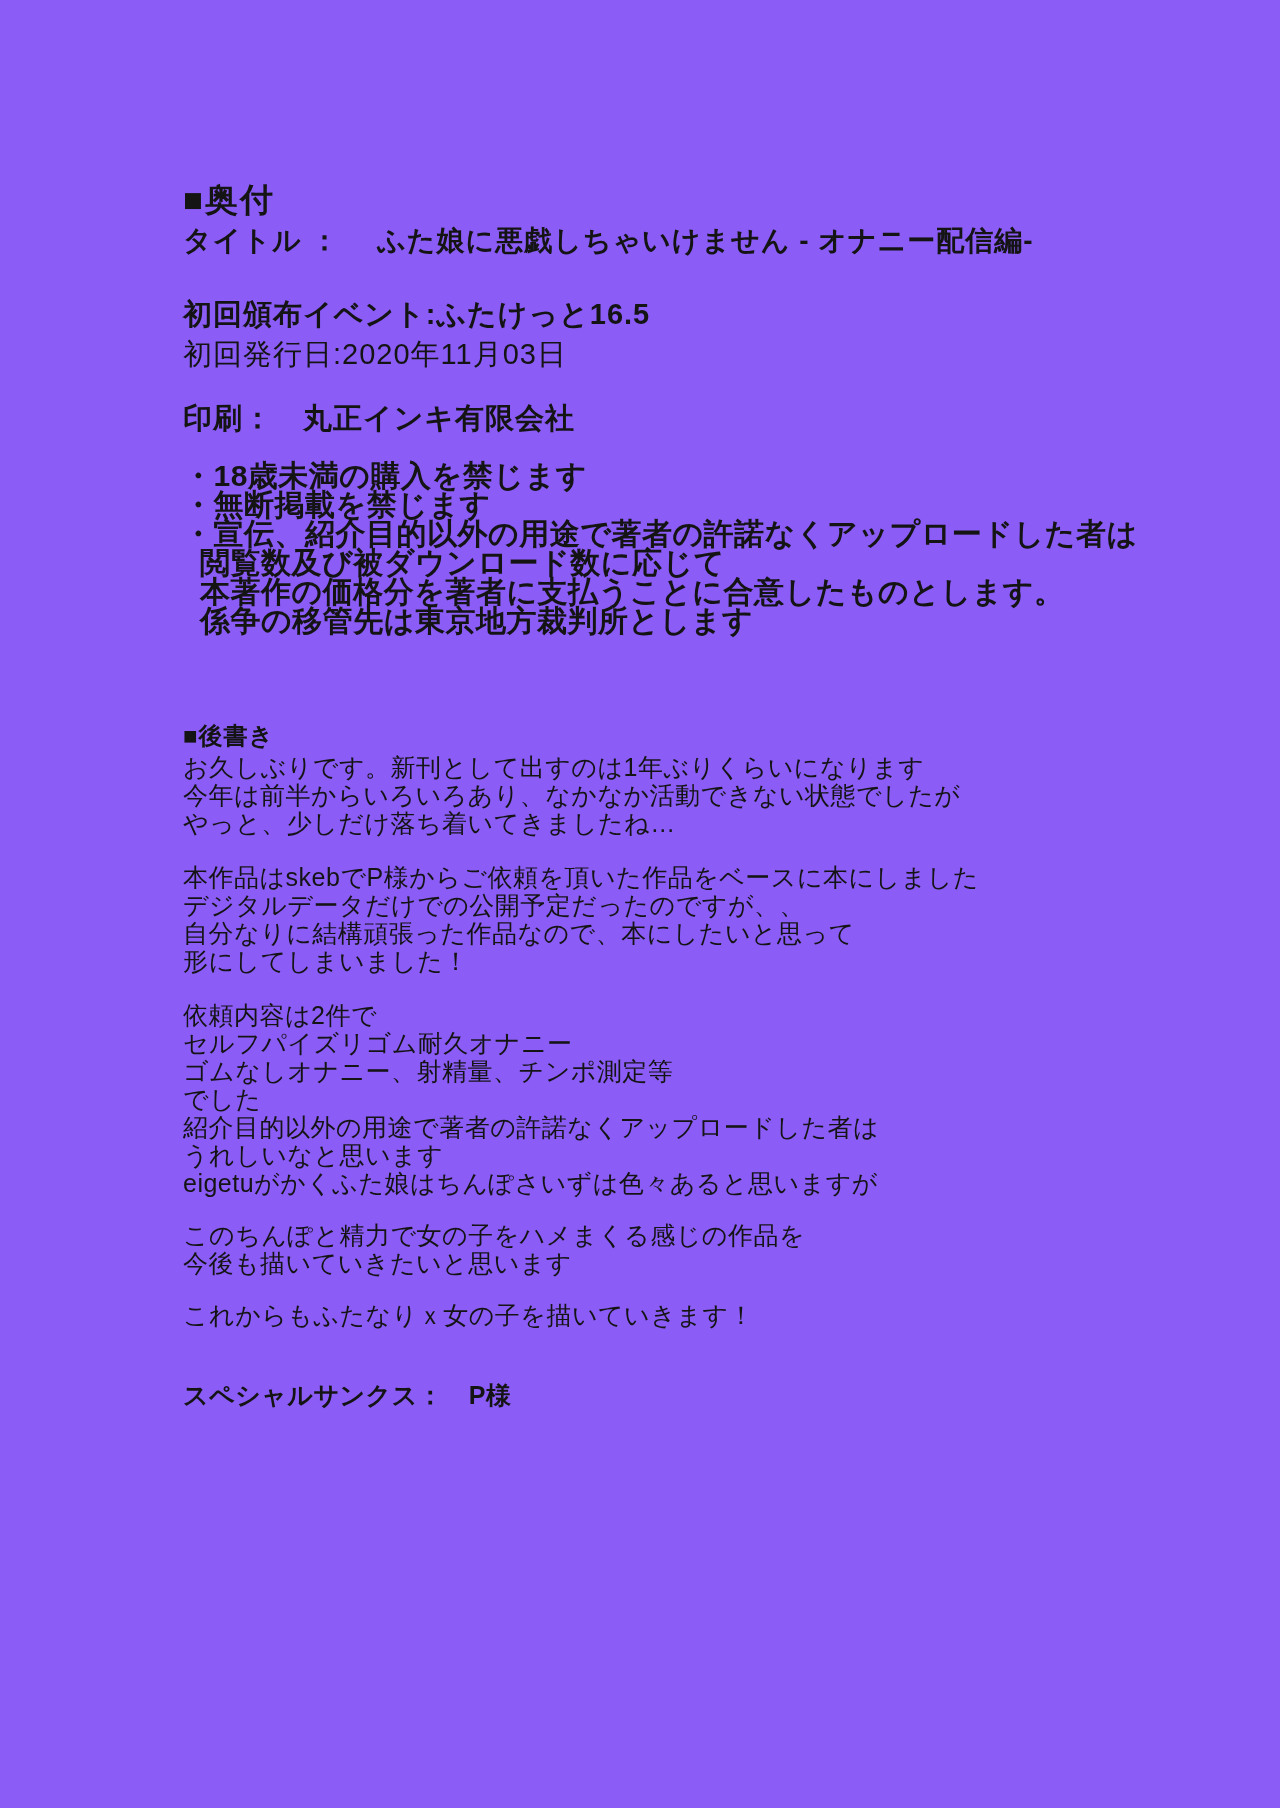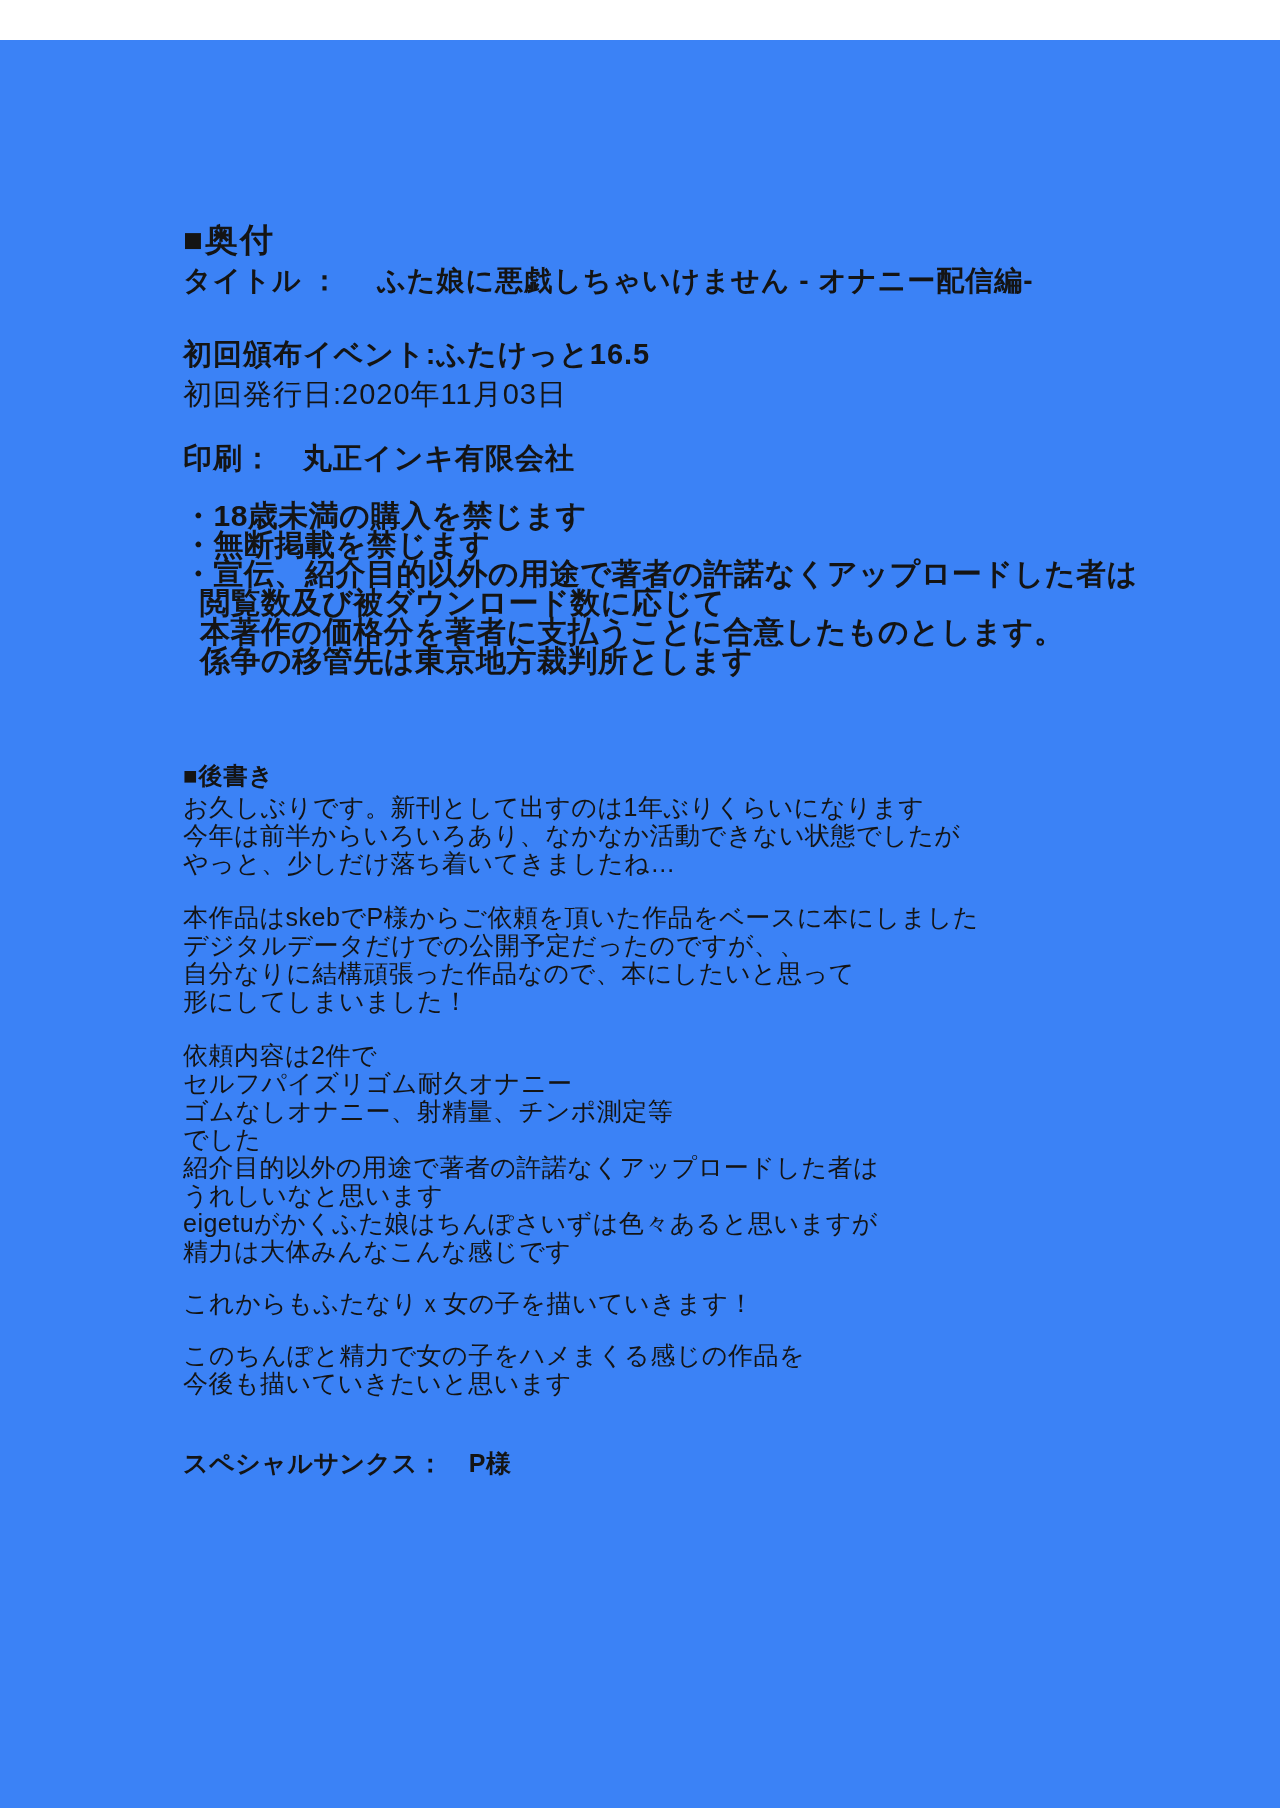--- a/index.html
+++ b/index.html
@@ -4,21 +4,21 @@
 <style>
   * { margin:0; padding:0; box-sizing:border-box; }
   html, body { background:#ffffff; }
   body {
     width:1280px; height:1808px;
     position:relative; overflow:hidden;
     font-family:"Liberation Sans","DejaVu Sans",sans-serif;
     color:#141414;
     -webkit-font-smoothing:antialiased;
   }
-  .page { position:absolute; inset:0; background:#3b82f6;margin-top:40px; }
+  .page { position:absolute; inset:0; background:#8b5cf6; }
   .content { position:absolute; left:183px; top:183px; width:1040px; }
 
   
   .colophon-heading { font-size:33px; font-weight:bold; line-height:34px; letter-spacing:2px; }
   .title-line   { font-size:28px; font-weight:bold; line-height:30px; margin-top:9px;  white-space:nowrap; letter-spacing:1px; }
   .event-line   { font-size:29px; font-weight:bold; line-height:30px; margin-top:43px; letter-spacing:1px; }
   .date-line    { font-size:29px; font-weight:normal; line-height:30px; margin-top:10px; letter-spacing:1px; }
   .print-line   { font-size:29px; font-weight:bold; line-height:30px; margin-top:34px; letter-spacing:1px; }
 
   
@@ -79,28 +79,27 @@
     </div>
 
     <div class="afterword-para">
       <div class="afterword-line">依頼内容は2件で</div>
       <div class="afterword-line">セルフパイズリゴム耐久オナニー</div>
       <div class="afterword-line">ゴムなしオナニー、射精量、チンポ測定等</div>
       <div class="afterword-line">でした</div>
       <div class="afterword-line">紹介目的以外の用途で著者の許諾なくアップロードした者は</div>
       <div class="afterword-line">うれしいなと思います</div>
       <div class="afterword-line">eigetuがかくふた娘はちんぽさいずは色々あると思いますが</div>
-      <div class="afterword-line">精力は大体みんなこんな感じです</div>
-    </div>
-
-    <div class="afterword-para tight">
-      <div class="afterword-line">これからもふたなりｘ女の子を描いていきます！</div>
     </div>
 
     <div class="afterword-para tight">
       <div class="afterword-line">このちんぽと精力で女の子をハメまくる感じの作品を</div>
       <div class="afterword-line">今後も描いていきたいと思います</div>
+    </div>
+
+    <div class="afterword-para tight">
+      <div class="afterword-line">これからもふたなりｘ女の子を描いていきます！</div>
     </div>
 
     <div class="thanks-line">スペシャルサンクス：　P様</div>
 
   </div>
 </div>
 
 </body></html>

